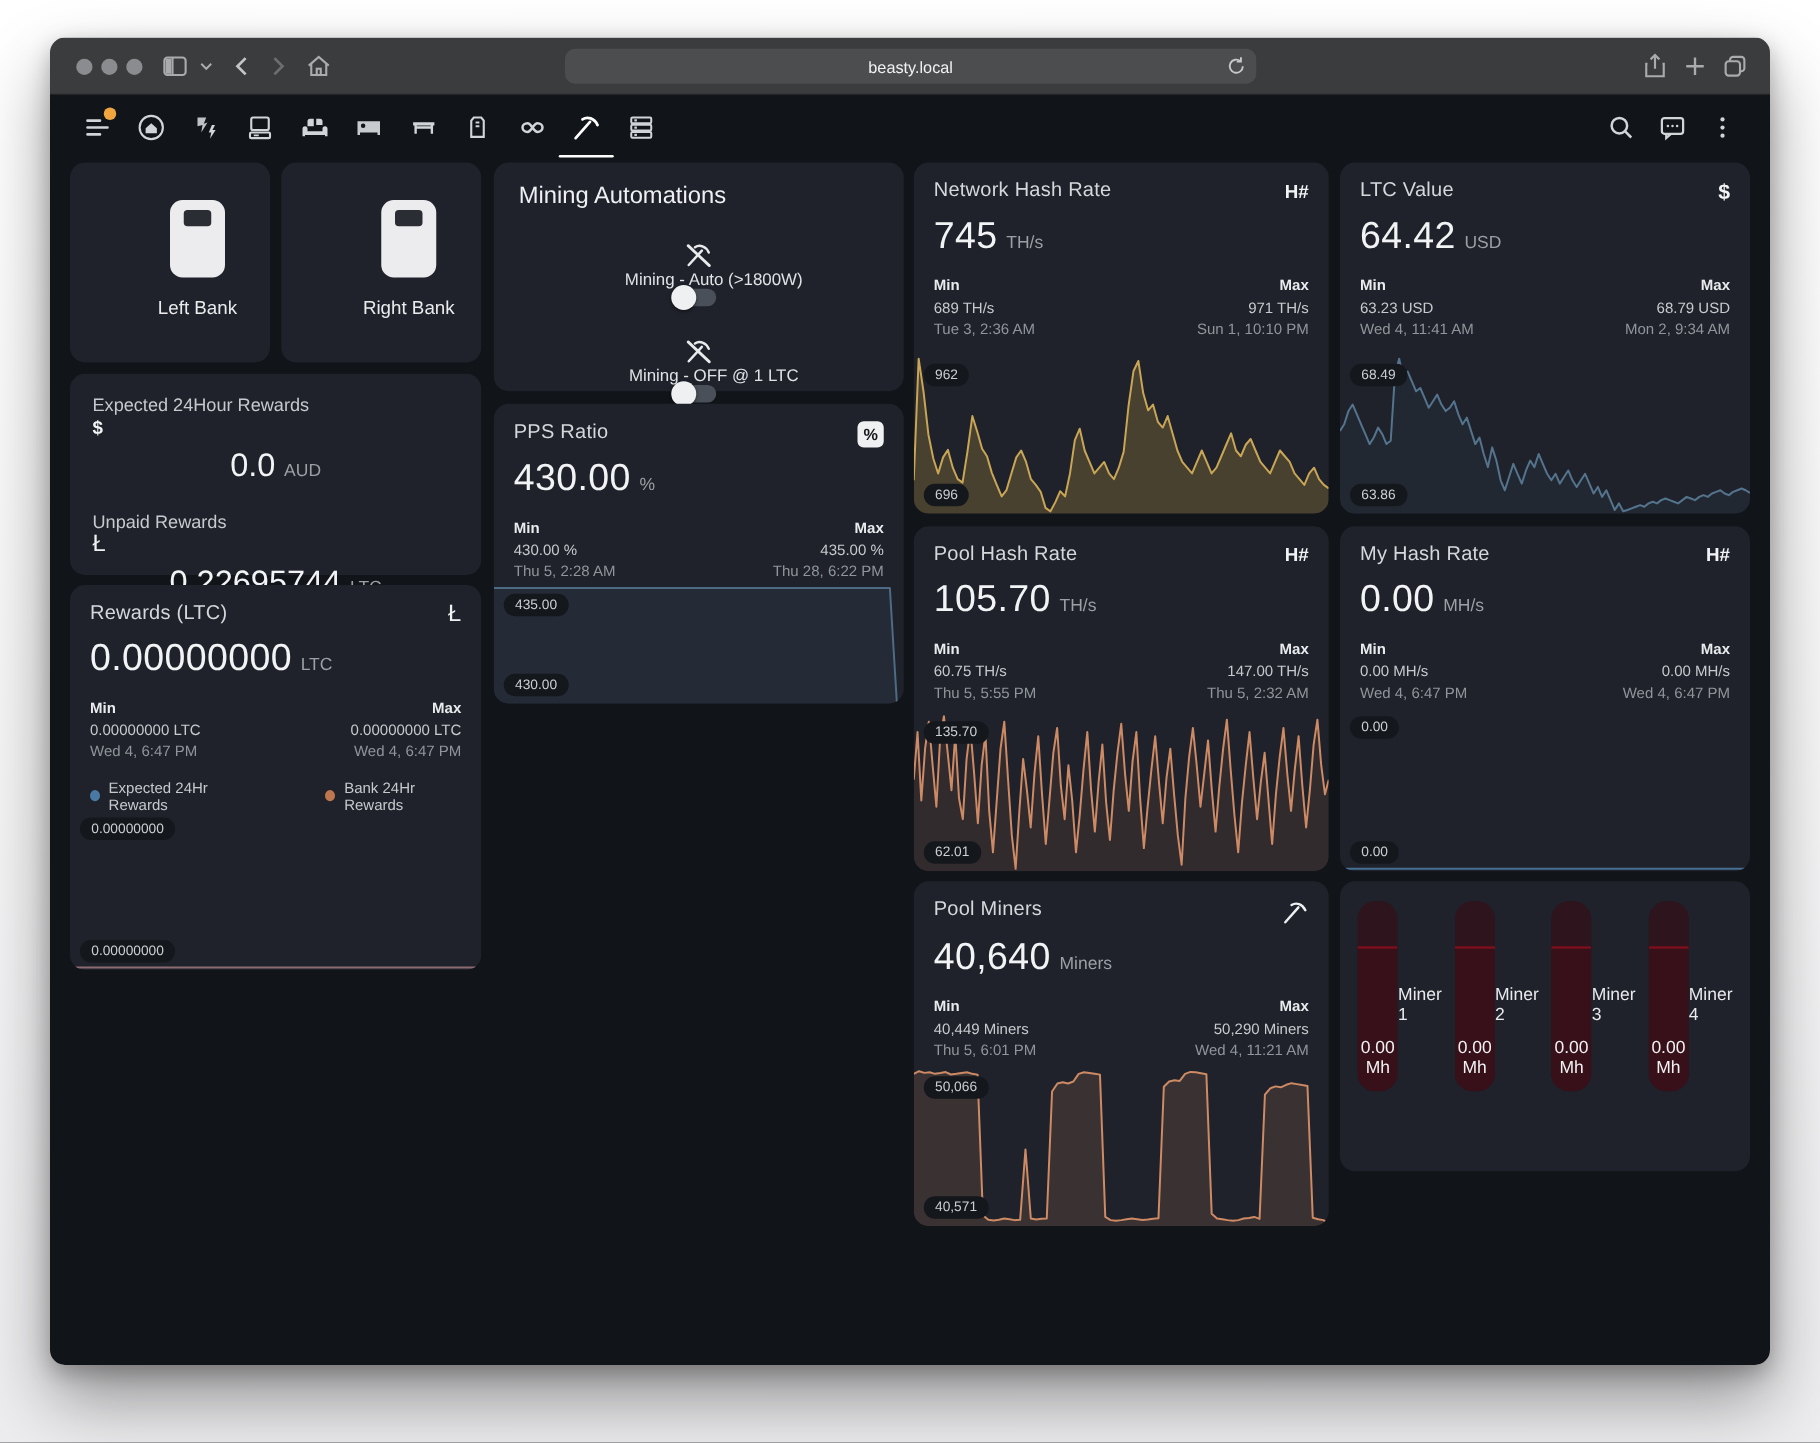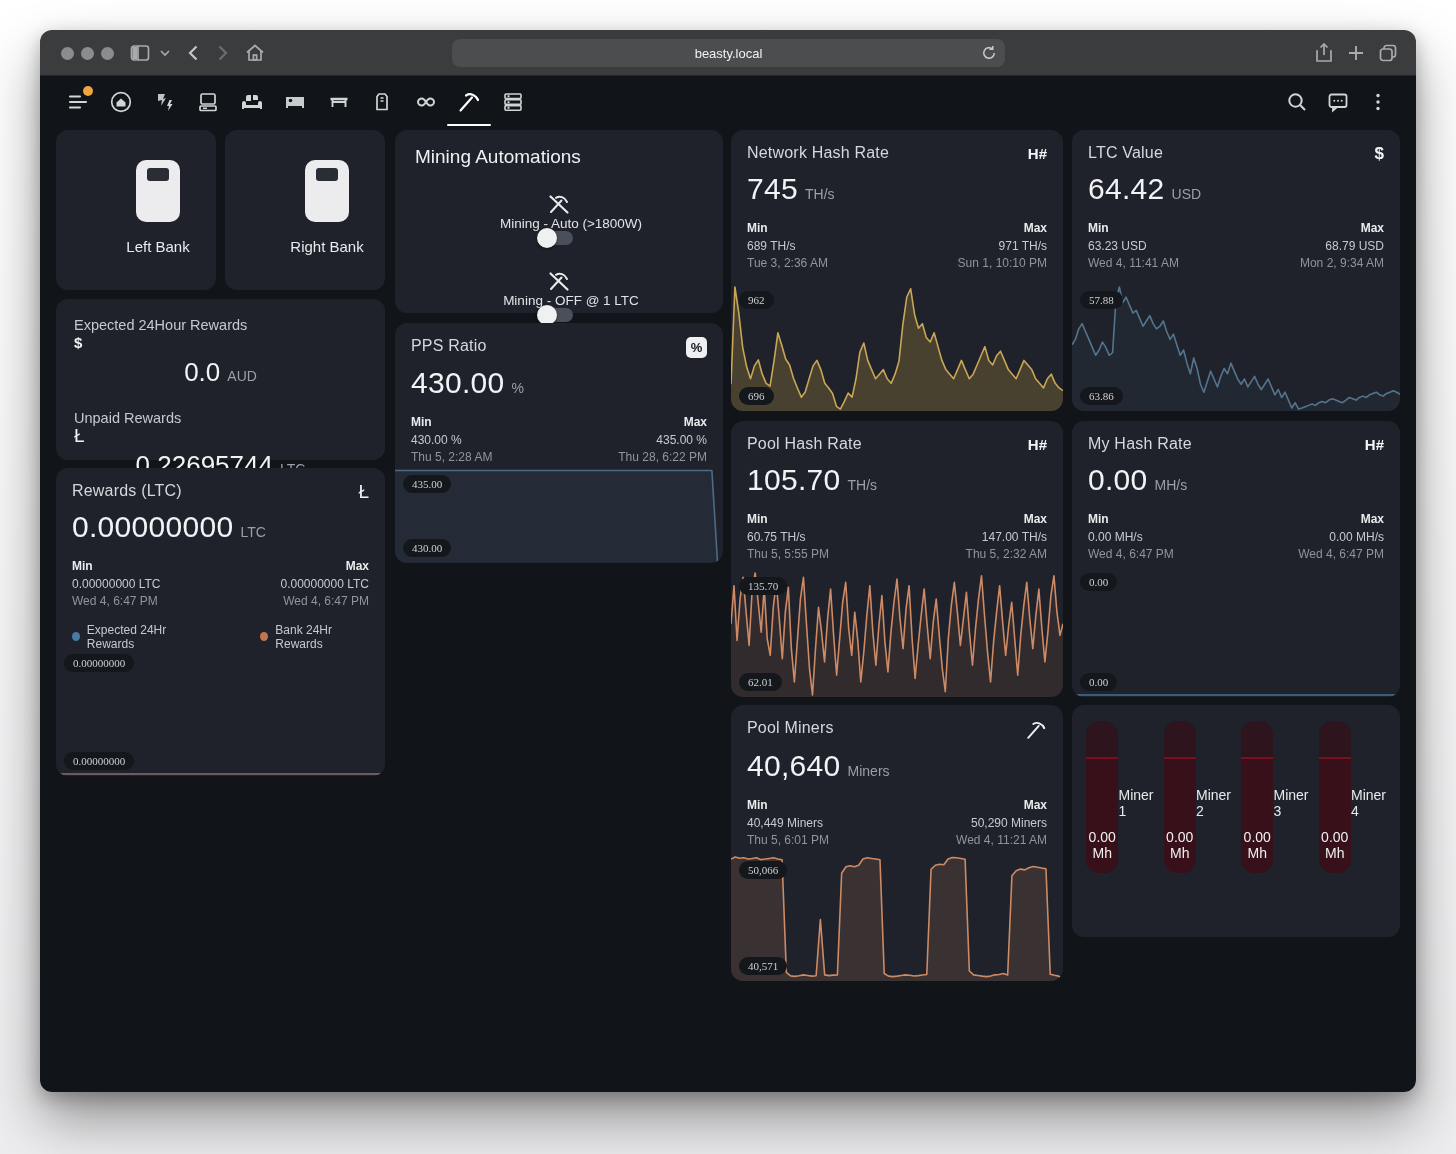--- a/index.html
+++ b/index.html
@@ -40,21 +40,21 @@
   .icon-svg { width:22px; height:22px; color:#eef0f1; }
   .icon-svg svg { width:100%; height:100%; }
   .big { margin-top:8px; display:flex; align-items:baseline; }
   .big .num { font-size:30px; font-weight:400; color:#f2f3f4; letter-spacing:.3px; }
   .big .unit { font-size:14px; color:#9aa0a6; margin-left:7px; }
   .mm { display:flex; justify-content:space-between; margin-top:14px; font-size:12px; line-height:17.5px; }
   .mm .lab { font-weight:700; color:#e9ebed; }
   .mm .val { color:#c7cacd; }
   .mm .date { color:#8f959b; }
   .mm .right { text-align:right; }
-  .chart { position:absolute; left:0; right:0; bottom:0; overflow:hidden; border-radius:0 0 12px 12px;font-family:Liberation Serif, serif; }
+  .chart { position:absolute; left:0; right:0; bottom:0; overflow:hidden; border-radius:0 0 12px 12px; }
   .chart svg { position:absolute; inset:0; width:100%; height:100%; }
   .pill { position:absolute; left:8px; background:#14171c; color:#ccd0d3; font-size:11px; padding:3px 9px; border-radius:10px; z-index:2; }
   .pill-top { top:6px; } .pill-bottom { bottom:6px; }
 
   
   .bank { display:flex; flex-direction:column; align-items:center;padding-left:44px; }
   .bank-ic { margin-top:30px; width:44px; height:62px; background:#ececee; border-radius:10px; position:relative; }
   .bank-ic .slot { position:absolute; left:50%; transform:translateX(-50%); top:8px; width:22px; height:13px; background:#2a2d33; border-radius:3px; }
   .bank-label { margin-top:16px; font-size:15px; color:#e9ebec; }
 
@@ -520,21 +520,21 @@
               <div class="lab">Max</div>
               <div class="val">68.79 USD</div>
               <div class="date">Mon 2, 9:34 AM</div>
             </div>
           </div>
           <div class="chart" style="height:126px">
               <svg viewBox="0 0 1000 260" preserveAspectRatio="none">
                 <path d="M0.0,123.2 L10.3,112.3 L20.6,90.5 L30.9,79.7 L41.2,96.0 L51.5,112.3 L61.9,128.6 L72.2,145.0 L82.5,134.1 L92.8,117.8 L103.1,128.6 L113.4,145.0 L123.7,139.5 L134.0,30.7 L144.3,4.0 L154.6,36.1 L164.9,25.2 L175.3,41.6 L185.6,57.9 L195.9,52.4 L206.2,68.8 L216.5,85.1 L226.8,74.2 L237.1,63.3 L247.4,79.7 L257.7,90.5 L268.0,85.1 L278.4,74.2 L288.7,96.0 L299.0,112.3 L309.3,101.4 L319.6,123.2 L329.9,145.0 L340.2,134.1 L350.5,161.3 L360.8,183.1 L371.1,150.4 L381.4,172.2 L391.8,204.8 L402.1,221.2 L412.4,199.4 L422.7,177.6 L433.0,194.0 L443.3,210.3 L453.6,188.5 L463.9,172.2 L474.2,183.1 L484.5,161.3 L494.8,177.6 L505.2,194.0 L515.5,204.8 L525.8,194.0 L536.1,210.3 L546.4,199.4 L556.7,188.5 L567.0,204.8 L577.3,215.7 L587.6,204.8 L597.9,194.0 L608.2,210.3 L618.6,226.6 L628.9,215.7 L639.2,232.1 L649.5,221.2 L659.8,237.5 L670.1,253.8 L680.4,242.9 L690.7,256.0 L701.0,253.8 L711.3,251.1 L721.6,248.4 L732.0,245.7 L742.3,248.4 L752.6,242.9 L762.9,240.2 L773.2,242.9 L783.5,237.5 L793.8,234.8 L804.1,237.5 L814.4,240.2 L824.7,242.9 L835.1,237.5 L845.4,232.1 L855.7,234.8 L866.0,237.5 L876.3,232.1 L886.6,229.3 L896.9,232.1 L907.2,226.6 L917.5,223.9 L927.8,221.2 L938.1,226.6 L948.5,229.3 L958.8,223.9 L969.1,221.2 L979.4,218.4 L989.7,221.2 L1000.0,225.5 L1000,260 L0,260 Z" fill="rgba(70,100,130,0.10)" stroke="none"></path>
                 <path d="M0.0,123.2 L10.3,112.3 L20.6,90.5 L30.9,79.7 L41.2,96.0 L51.5,112.3 L61.9,128.6 L72.2,145.0 L82.5,134.1 L92.8,117.8 L103.1,128.6 L113.4,145.0 L123.7,139.5 L134.0,30.7 L144.3,4.0 L154.6,36.1 L164.9,25.2 L175.3,41.6 L185.6,57.9 L195.9,52.4 L206.2,68.8 L216.5,85.1 L226.8,74.2 L237.1,63.3 L247.4,79.7 L257.7,90.5 L268.0,85.1 L278.4,74.2 L288.7,96.0 L299.0,112.3 L309.3,101.4 L319.6,123.2 L329.9,145.0 L340.2,134.1 L350.5,161.3 L360.8,183.1 L371.1,150.4 L381.4,172.2 L391.8,204.8 L402.1,221.2 L412.4,199.4 L422.7,177.6 L433.0,194.0 L443.3,210.3 L453.6,188.5 L463.9,172.2 L474.2,183.1 L484.5,161.3 L494.8,177.6 L505.2,194.0 L515.5,204.8 L525.8,194.0 L536.1,210.3 L546.4,199.4 L556.7,188.5 L567.0,204.8 L577.3,215.7 L587.6,204.8 L597.9,194.0 L608.2,210.3 L618.6,226.6 L628.9,215.7 L639.2,232.1 L649.5,221.2 L659.8,237.5 L670.1,253.8 L680.4,242.9 L690.7,256.0 L701.0,253.8 L711.3,251.1 L721.6,248.4 L732.0,245.7 L742.3,248.4 L752.6,242.9 L762.9,240.2 L773.2,242.9 L783.5,237.5 L793.8,234.8 L804.1,237.5 L814.4,240.2 L824.7,242.9 L835.1,237.5 L845.4,232.1 L855.7,234.8 L866.0,237.5 L876.3,232.1 L886.6,229.3 L896.9,232.1 L907.2,226.6 L917.5,223.9 L927.8,221.2 L938.1,226.6 L948.5,229.3 L958.8,223.9 L969.1,221.2 L979.4,218.4 L989.7,221.2 L1000.0,225.5" fill="none" stroke="#54748e" stroke-width="1.6" vector-effect="non-scaling-stroke" stroke-linejoin="round"></path>
               </svg>
-            <div class="pill pill-top">57.88</div>
+            <div class="pill pill-top">68.49</div>
             <div class="pill pill-bottom">63.86</div>
           </div>
         </div>
 
         <div class="card stat" style="left:1032px;top:293px;width:328px;height:276px">
           <div class="head">
             <span class="title">My Hash Rate</span>
             <span class="icon-txt">H#</span>
           </div>
           <div class="big">

